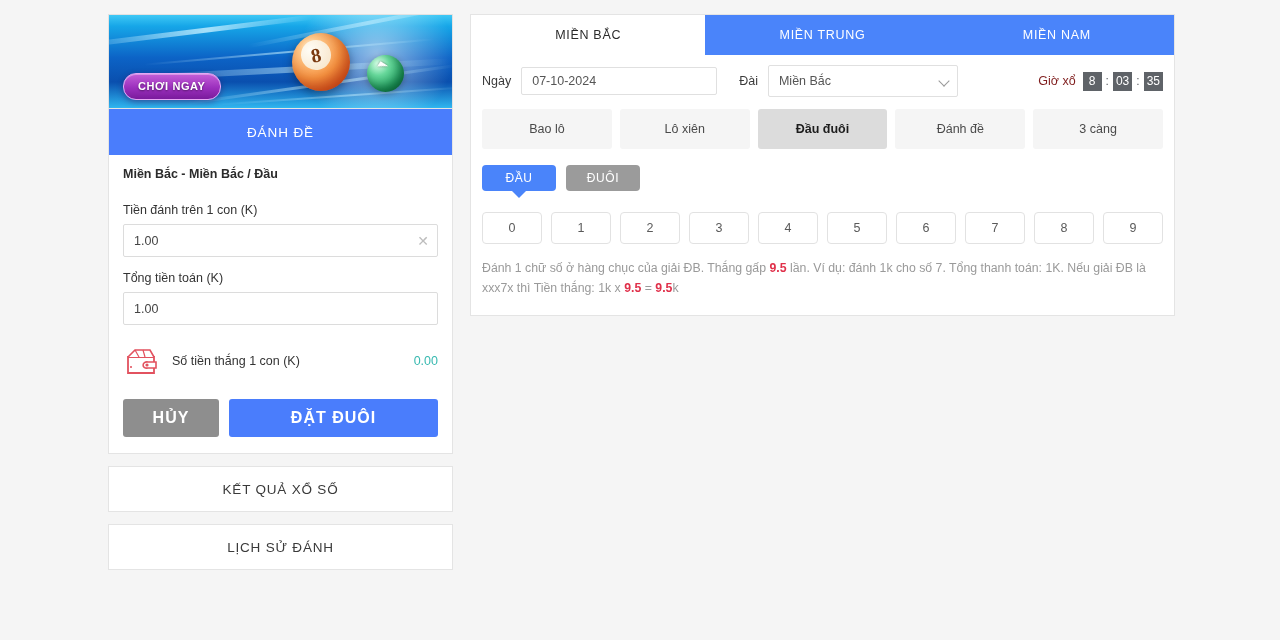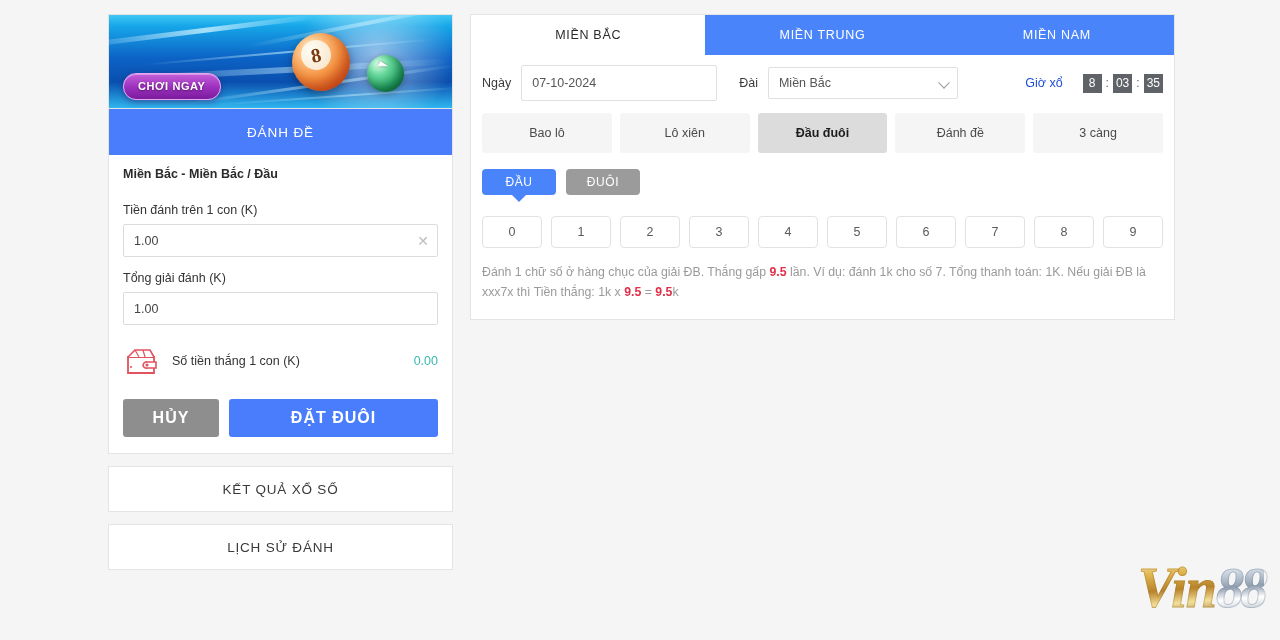--- a/index.html
+++ b/index.html
@@ -131,38 +131,38 @@
     font-size: 12.5px; letter-spacing: .7px; cursor: pointer;
     background: #4a84fa; color: #fff;
   }
   .region-tab.active { background: #fff; color: #2b2b2b; }
 
   .ctrl-row {
     display: flex; align-items: center; padding: 10px 11px 8px; gap: 0;
   }
   .ctrl-label { font-size: 12.5px; color: #3a3a3a; margin-right: 10px; }
   .date-input {
-    width: 196px; height: 36px; border: 1px solid #e0e0e0; border-radius: 2px;
+    width: 196px; height: 28px; border: 1px solid #e0e0e0; border-radius: 2px;
     padding: 6px 10px; font-size: 12.5px; color: #555; background: #fff;
     font-family: "Liberation Sans", sans-serif;
   }
   .spacer-22 { width: 22px; }
   .select-wrap { position: relative; width: 190px; }
   .sel-input {
     width: 100%; height: 32px; border: 1px solid #e0e0e0; border-radius: 2px;
     padding: 0 28px 0 10px; font-size: 12.5px; color: #555; background: #fff;
     display: flex; align-items: center; cursor: pointer;
   }
   .chev {
     position: absolute; right: 10px; top: 12px; width: 8px; height: 8px;
     border-right: 1.6px solid #9a9a9a; border-bottom: 1.6px solid #9a9a9a;
     transform: rotate(45deg);
   }
   .countdown { margin-left: auto; display: flex; align-items: center; gap: 4px; }
-  .cd-label { font-size: 12.5px; color: #1d4ed8; margin-right: 16px; }
+  .cd-label { font-size: 12.5px; color: #7f1d1d; margin-right: 3px; }
   .cd-box {
     background: #5f6368; color: #fff; font-size: 12px; min-width: 19px; height: 19px;
     display: flex; align-items: center; justify-content: center; padding: 0 3px;
   }
   .cd-sep { color: #5f6368; font-size: 12px; }
 
   .type-tabs { display: flex; gap: 8px; padding: 4px 11px 0; }
   .type-tab {
     flex: 1; height: 40px; background: #f5f5f5; border-radius: 3px;
     display: flex; align-items: center; justify-content: center;
@@ -240,21 +240,21 @@
       <div class="card-body">
 
         <div class="bet-title">Miền Bắc - Miền Bắc / Đầu</div>
 
         <div class="field-label">Tiền đánh trên 1 con (K)</div>
         <div class="input-wrap">
           <input class="txt-input" type="text" value="1.00" style="">
           <span class="clear-x">✕</span>
         </div>
 
-        <div class="field-label">Tổng giải đánh (K)</div>
+        <div class="field-label">Tổng tiền toán (K)</div>
         <div class="input-wrap">
           <input class="txt-input" type="text" value="1.00" style="">
         </div>
 
         <div class="win-row">
           <span class="wallet-icon">
             <svg width="38" height="32" viewBox="0 0 38 32" fill="none">
               <path d="M5 12 L5 28 L31 28 L31 12 Z" stroke="#e2525f" stroke-width="1.8" fill="#fff"></path>
               <path d="M5 12 L12 5 L27 5 L31 12" stroke="#e2525f" stroke-width="1.6" fill="#fff"></path>
               <path d="M12 5 L16 12" stroke="#e2525f" stroke-width="1.2"></path>
@@ -330,15 +330,14 @@
       <div class="num-btn">6</div>
       <div class="num-btn">7</div>
       <div class="num-btn">8</div>
       <div class="num-btn">9</div>
     </div>
 
     <div class="desc"><span>Đánh 1 chữ số ở hàng chục của giải ĐB. Thắng gấp </span><b>9.5</b><span> lần. Ví dụ: đánh 1k cho số 7. Tổng thanh toán: 1K. Nếu giải ĐB là xxx7x thì Tiền thắng: 1k x </span><b>9.5</b><span> = </span><b>9.5</b><span>k</span></div>
 
   </div>
 
-  <div id="logo"><span class="gold">Vin</span><span class="silver">88</span></div>
 
 </div>
 
 </body></html>

